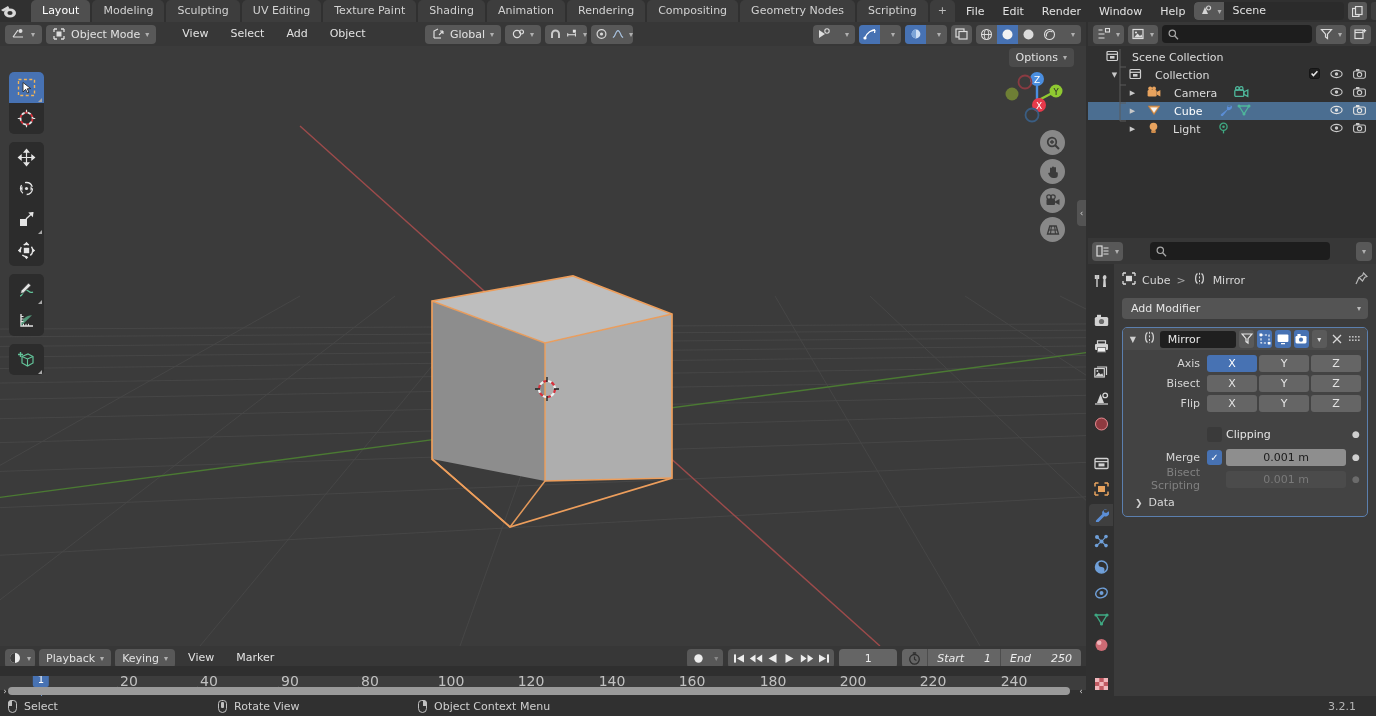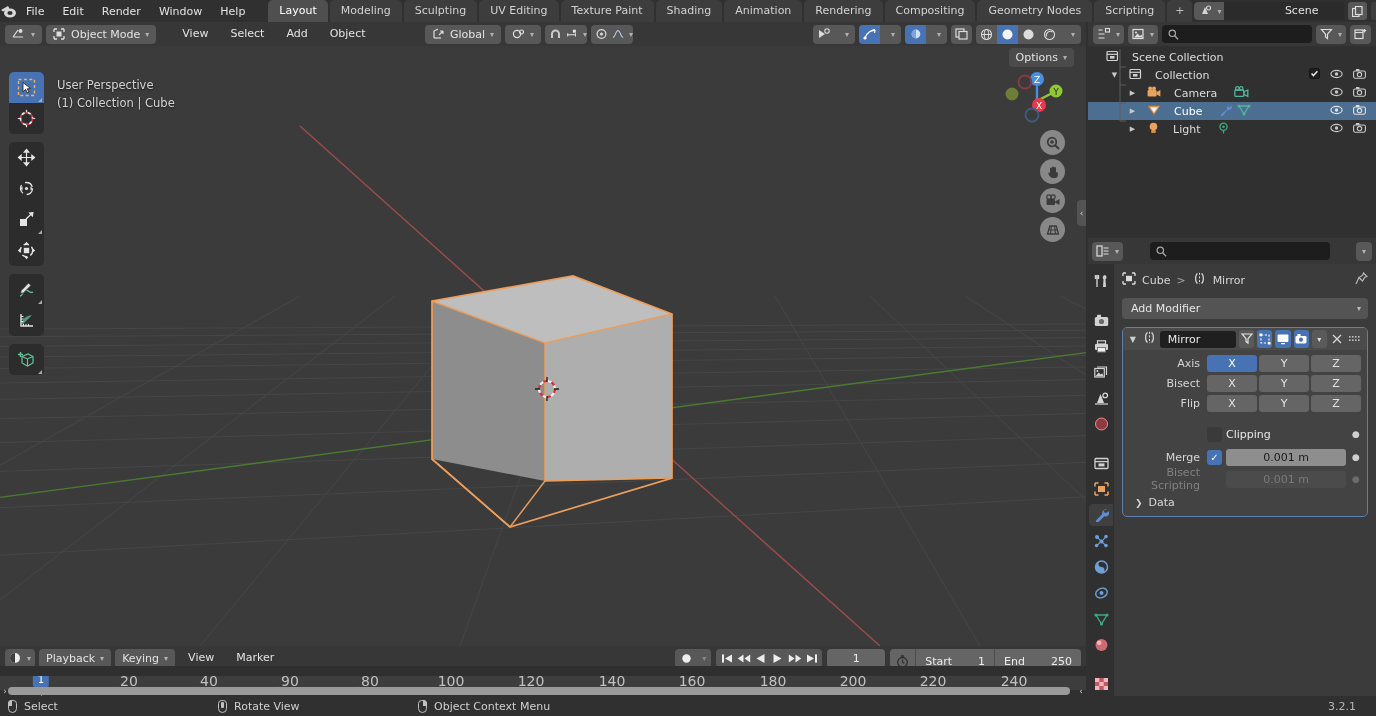--- a/index.html
+++ b/index.html
@@ -34,21 +34,21 @@
   .wtab {
     height:22px; line-height:22px; padding:0 11px; background:#3d3d3d;
     color:#d2d2d2; border-radius:5px 5px 0 0; margin-right:2px; white-space:nowrap; cursor:default;
     font-size:11px;
   }
   .wtab.active { background:#4f4f4f; color:#fff; }
   .wtab.plus { padding:0 8px; color:#bdbdbd; }
   #scene-block { margin-left:auto; display:flex; align-items:center; gap:4px; padding-right:6px; }
   .idblock { display:flex; align-items:center; height:18px; background:#2b2b2b; border-radius:4px; overflow:hidden; }
   .idblock .icobox { background:#585858; height:18px; display:flex; align-items:center; padding:0 3px 0 5px; border-radius:4px 0 0 4px;}
-  .idblock .name { padding:0 26px 0 8px; color:#e0e0e0; line-height:18px; min-width:120px;text-align:right; }
+  .idblock .name { padding:0 26px 0 8px; color:#e0e0e0; line-height:18px; min-width:120px; }
   .idbtn { width:19px; height:18px; background:#585858; border-radius:3px; display:flex; align-items:center; justify-content:center; }
   .idbtn.dim { opacity:.35; }
 
   
   #vp-header {
     position:absolute; left:0; top:22px; width:1086px; height:24px;
     background:#373737; display:flex; align-items:center; padding:0 5px; gap:4px;
   }
   .hdr-sep { width:9px; }
   #vp-header .menutxt { line-height:24px; }
@@ -137,21 +137,21 @@
 
   
   #timeline { position:absolute; left:0; top:646px; width:1086px; height:50px; background:#303030; }
   #tl-header { height:24px; background:#373737; display:flex; align-items:center; padding:0 5px; gap:4px; }
   #tl-right { margin-left:auto; display:flex; align-items:center; gap:5px; }
   .recgrp { display:flex; align-items:center; background:#585858; border-radius:4px; height:19px; }
   .playgrp { display:flex; align-items:center; background:#585858; border-radius:4px; height:19px; padding:0 2px;}
   .pbtn { width:17px; height:19px; display:flex; align-items:center; justify-content:center; color:#e8e8e8; font-size:10px;}
   .numfield { height:19px; background:#656565; border-radius:4px; display:flex; align-items:center; justify-content:center; min-width:58px; color:#ececec;}
   .rangegrp { display:flex; align-items:center; background:#656565; border-radius:4px; height:19px; overflow:hidden;}
-  .rangegrp .rg { display:flex; align-items:flex-end; gap:26px; padding:0 9px; height:19px; color:#ececec; }
+  .rangegrp .rg { display:flex; align-items:center; gap:20px; padding:0 9px; height:19px; color:#ececec;font-style:italic; }
   .rg-div { width:1px; height:19px; background:#4d4d4d;}
   #tl-ruler { position:relative; height:20px; background:#3d3d3d; }
   .tick { position:absolute; top:3px; color:#c2c2c2; font-size:14px; transform:translateX(-50%);margin-left:12px; }
   #playhead { position:absolute; top:2px; height:15px; background:#4772b3; color:#fff; border-radius:2px;
               padding:0 5px; font-size:10px; line-height:15px; transform:translateX(-50%); }
   #playhead-line { position:absolute; top:17px; width:1px; height:9px; background:#6a8fc4; }
   #tl-strip { position:absolute; top:20px; left:0; width:1086px; height:10px; background:#2f2f2f; }
   #tl-scrollbar { position:absolute; top:21px; left:8px; width:1062px; height:8px; background:#9a9a9a; border-radius:4px; }
   .tl-arrow { position:absolute; top:19px; width:10px; height:12px; display:flex;align-items:center;justify-content:center;
               color:#cfcfcf; font-size:9px;}
@@ -174,41 +174,41 @@
 
 <div id="app">
 
   <div id="topbar">
     <div id="blender-logo">
       <svg width="17" height="15" viewBox="0 0 17 15">
           <ellipse cx="10" cy="9" rx="6" ry="4.6" fill="#d8d8d8"></ellipse>
           <ellipse cx="10" cy="9" rx="2.6" ry="2" fill="#2f2f2f"></ellipse>
           <path d="M1 6 L8 2 L9.5 4.4 L3.2 7.6 Z" fill="#d8d8d8"></path>
         </svg>
-    </div>
-    <div id="menu-items">
-      <div class="menutxt">File</div>
-      <div class="menutxt">Edit</div>
-      <div class="menutxt">Render</div>
-      <div class="menutxt">Window</div>
-      <div class="menutxt">Help</div>
     </div>
     <div id="workspace-tabs">
       <div class="wtab active">Layout</div>
       <div class="wtab">Modeling</div>
       <div class="wtab">Sculpting</div>
       <div class="wtab">UV Editing</div>
       <div class="wtab">Texture Paint</div>
       <div class="wtab">Shading</div>
       <div class="wtab">Animation</div>
       <div class="wtab">Rendering</div>
       <div class="wtab">Compositing</div>
       <div class="wtab">Geometry Nodes</div>
       <div class="wtab">Scripting</div>
       <div class="wtab plus">+</div>
+    </div>
+    <div id="menu-items">
+      <div class="menutxt">File</div>
+      <div class="menutxt">Edit</div>
+      <div class="menutxt">Render</div>
+      <div class="menutxt">Window</div>
+      <div class="menutxt">Help</div>
     </div>
     <div id="scene-block">
       <div class="idblock">
         <div class="icobox">
           <svg width="13" height="12" viewBox="0 0 13 12">
               <path d="M3 9 L6 2 L9 9 Z" fill="#d6d6d6"></path>
               <circle cx="9.6" cy="3" r="2" fill="none" stroke="#d6d6d6" stroke-width="1.2"></circle>
             </svg>
           <span class="chev">▾</span>
         </div>
@@ -419,24 +419,20 @@
         <path d="M545,435 L672,432" fill="none" stroke="#ed9e5c" stroke-width="1.5"></path>
       </g>
 
       <g transform="translate(547,343)">
         <circle r="8" fill="none" stroke="#d8313c" stroke-width="2.2" stroke-dasharray="4.2 4.2"></circle>
         <circle r="8" fill="none" stroke="#f0f0f0" stroke-width="2.2" stroke-dasharray="4.2 4.2" stroke-dashoffset="4.2"></circle>
         <path d="M0 -12 V-7 M0 7 V12 M-12 0 H-7 M7 0 H12" stroke="#1d1d1d" stroke-width="1.3"></path>
       </g>
     </svg>
 
-    <div id="vp-text">
-      <div>User Perspective</div>
-      <div>(1) Collection | Cube</div>
-    </div>
 
     <div id="options-btn" class="btn dark">
       <span>Options</span>
       <span class="chev">▾</span>
     </div>
 
     <div id="toolbar">
       <div class="tgrp">
         <div class="titem active">
           <svg width="19" height="19" viewBox="0 0 19 19">

